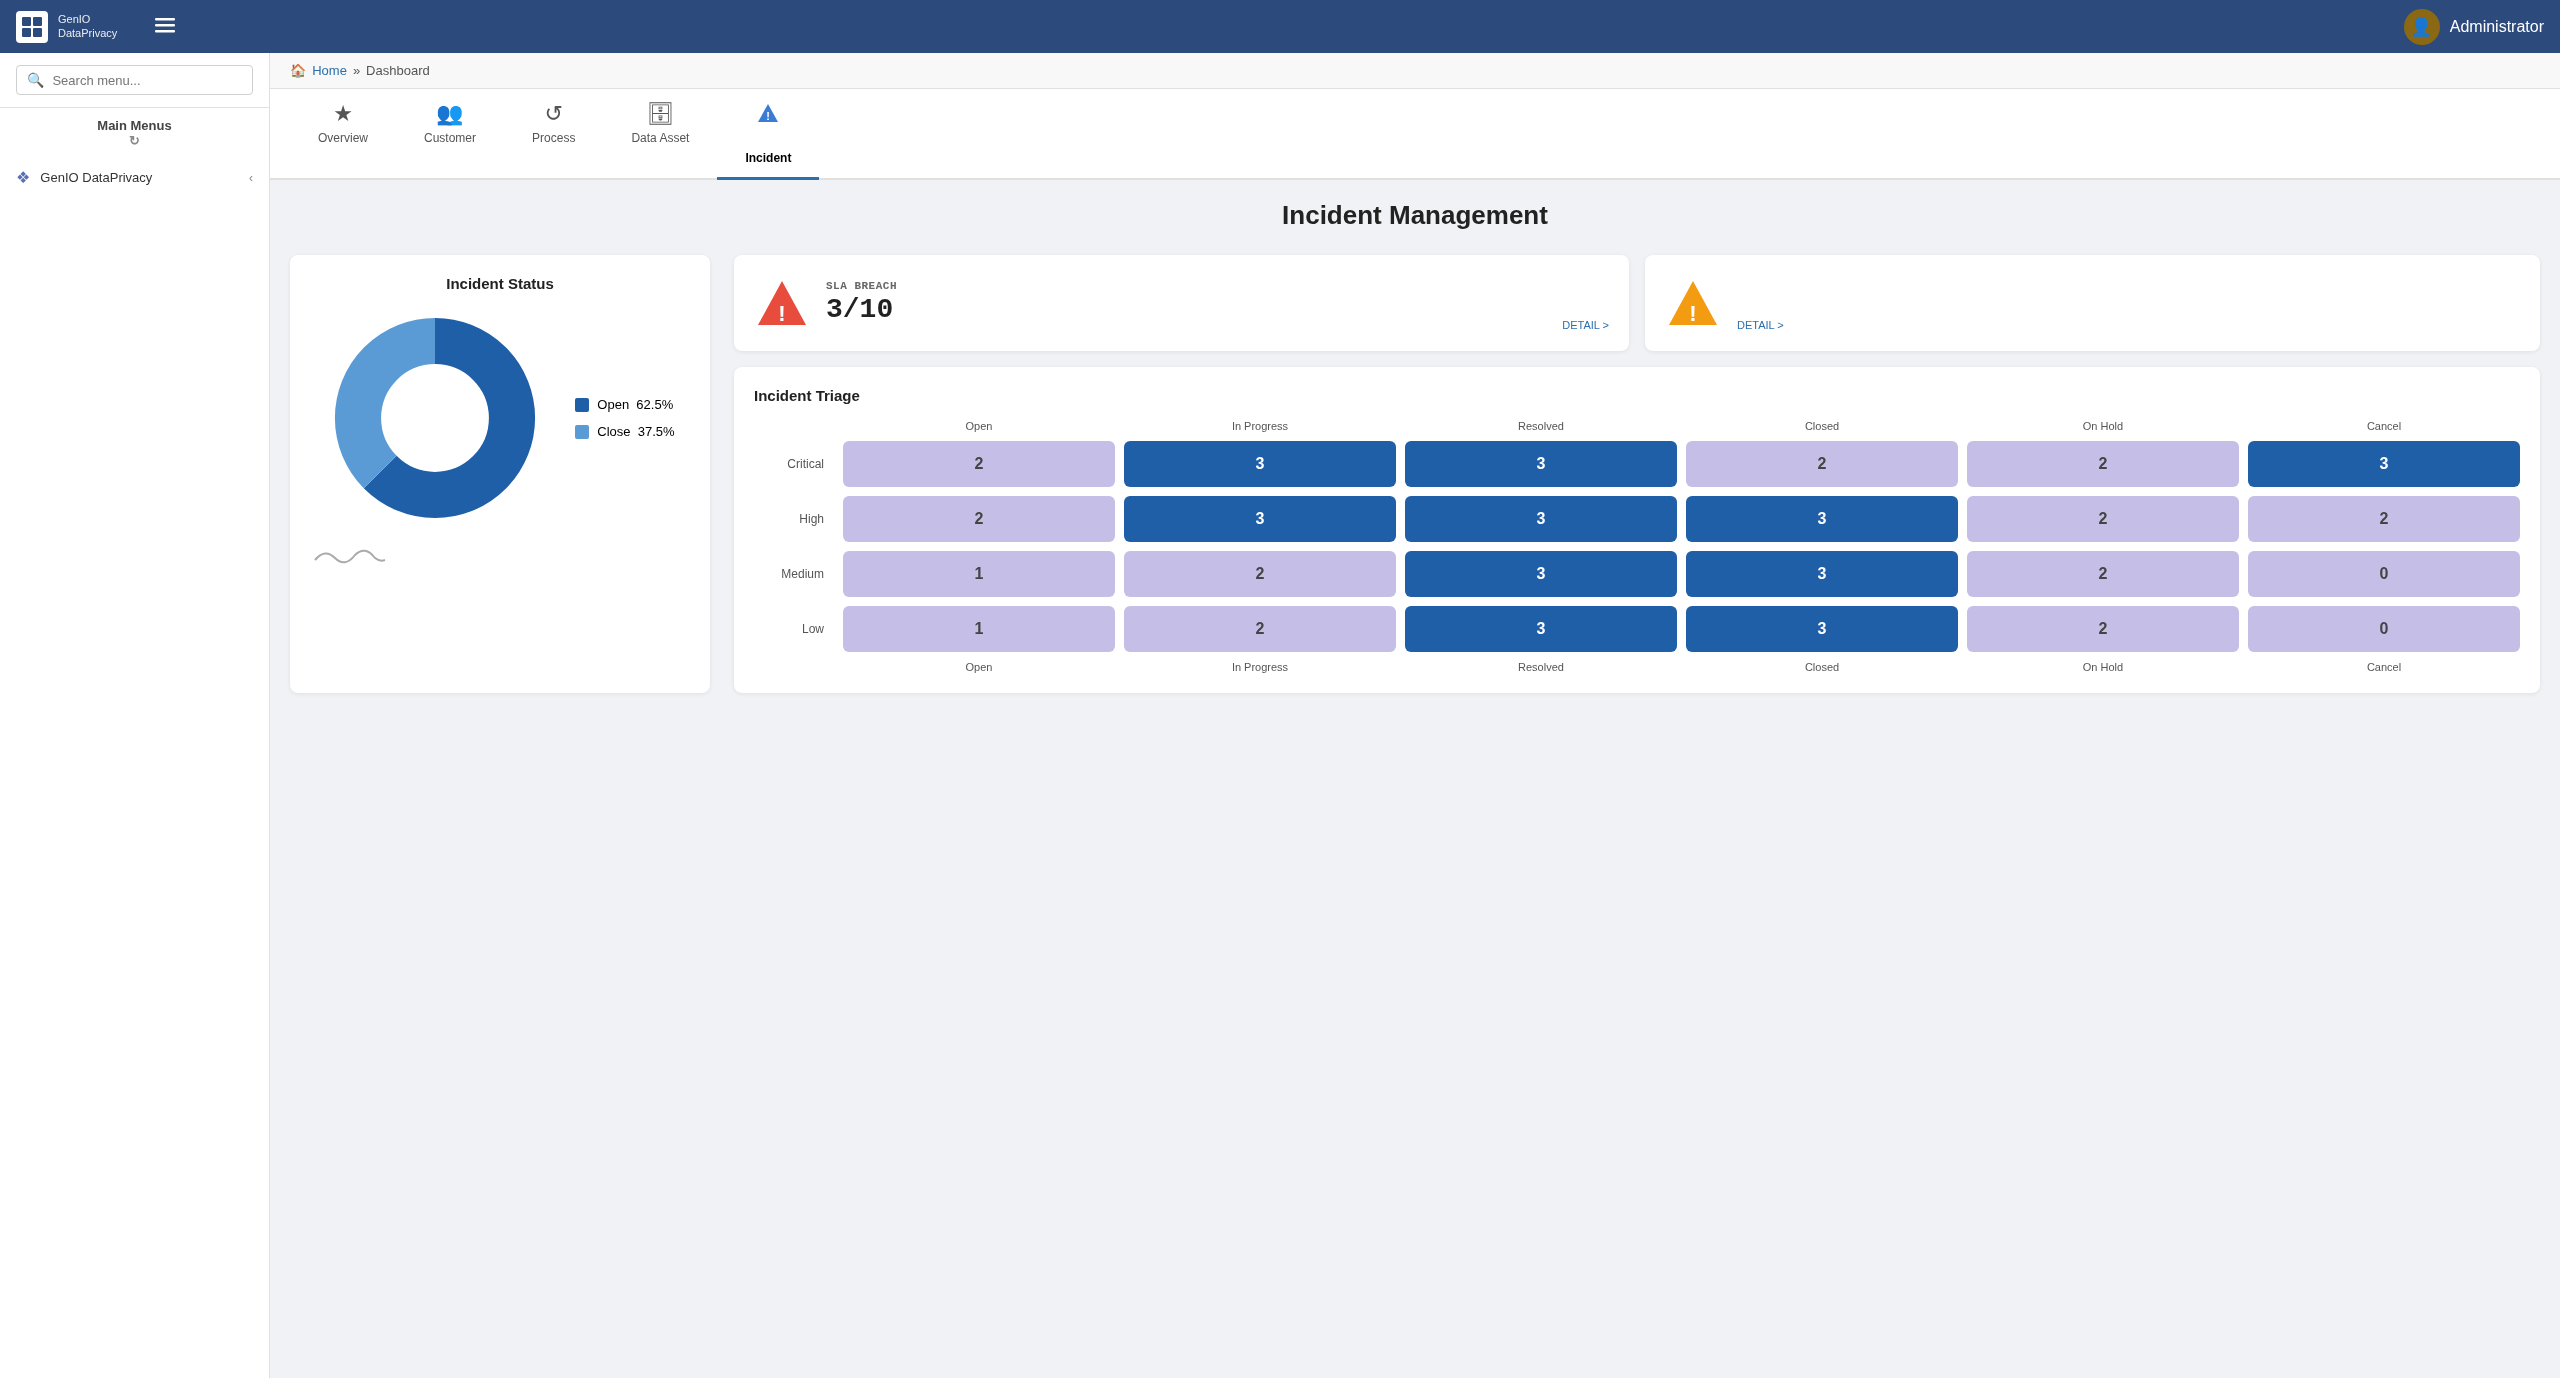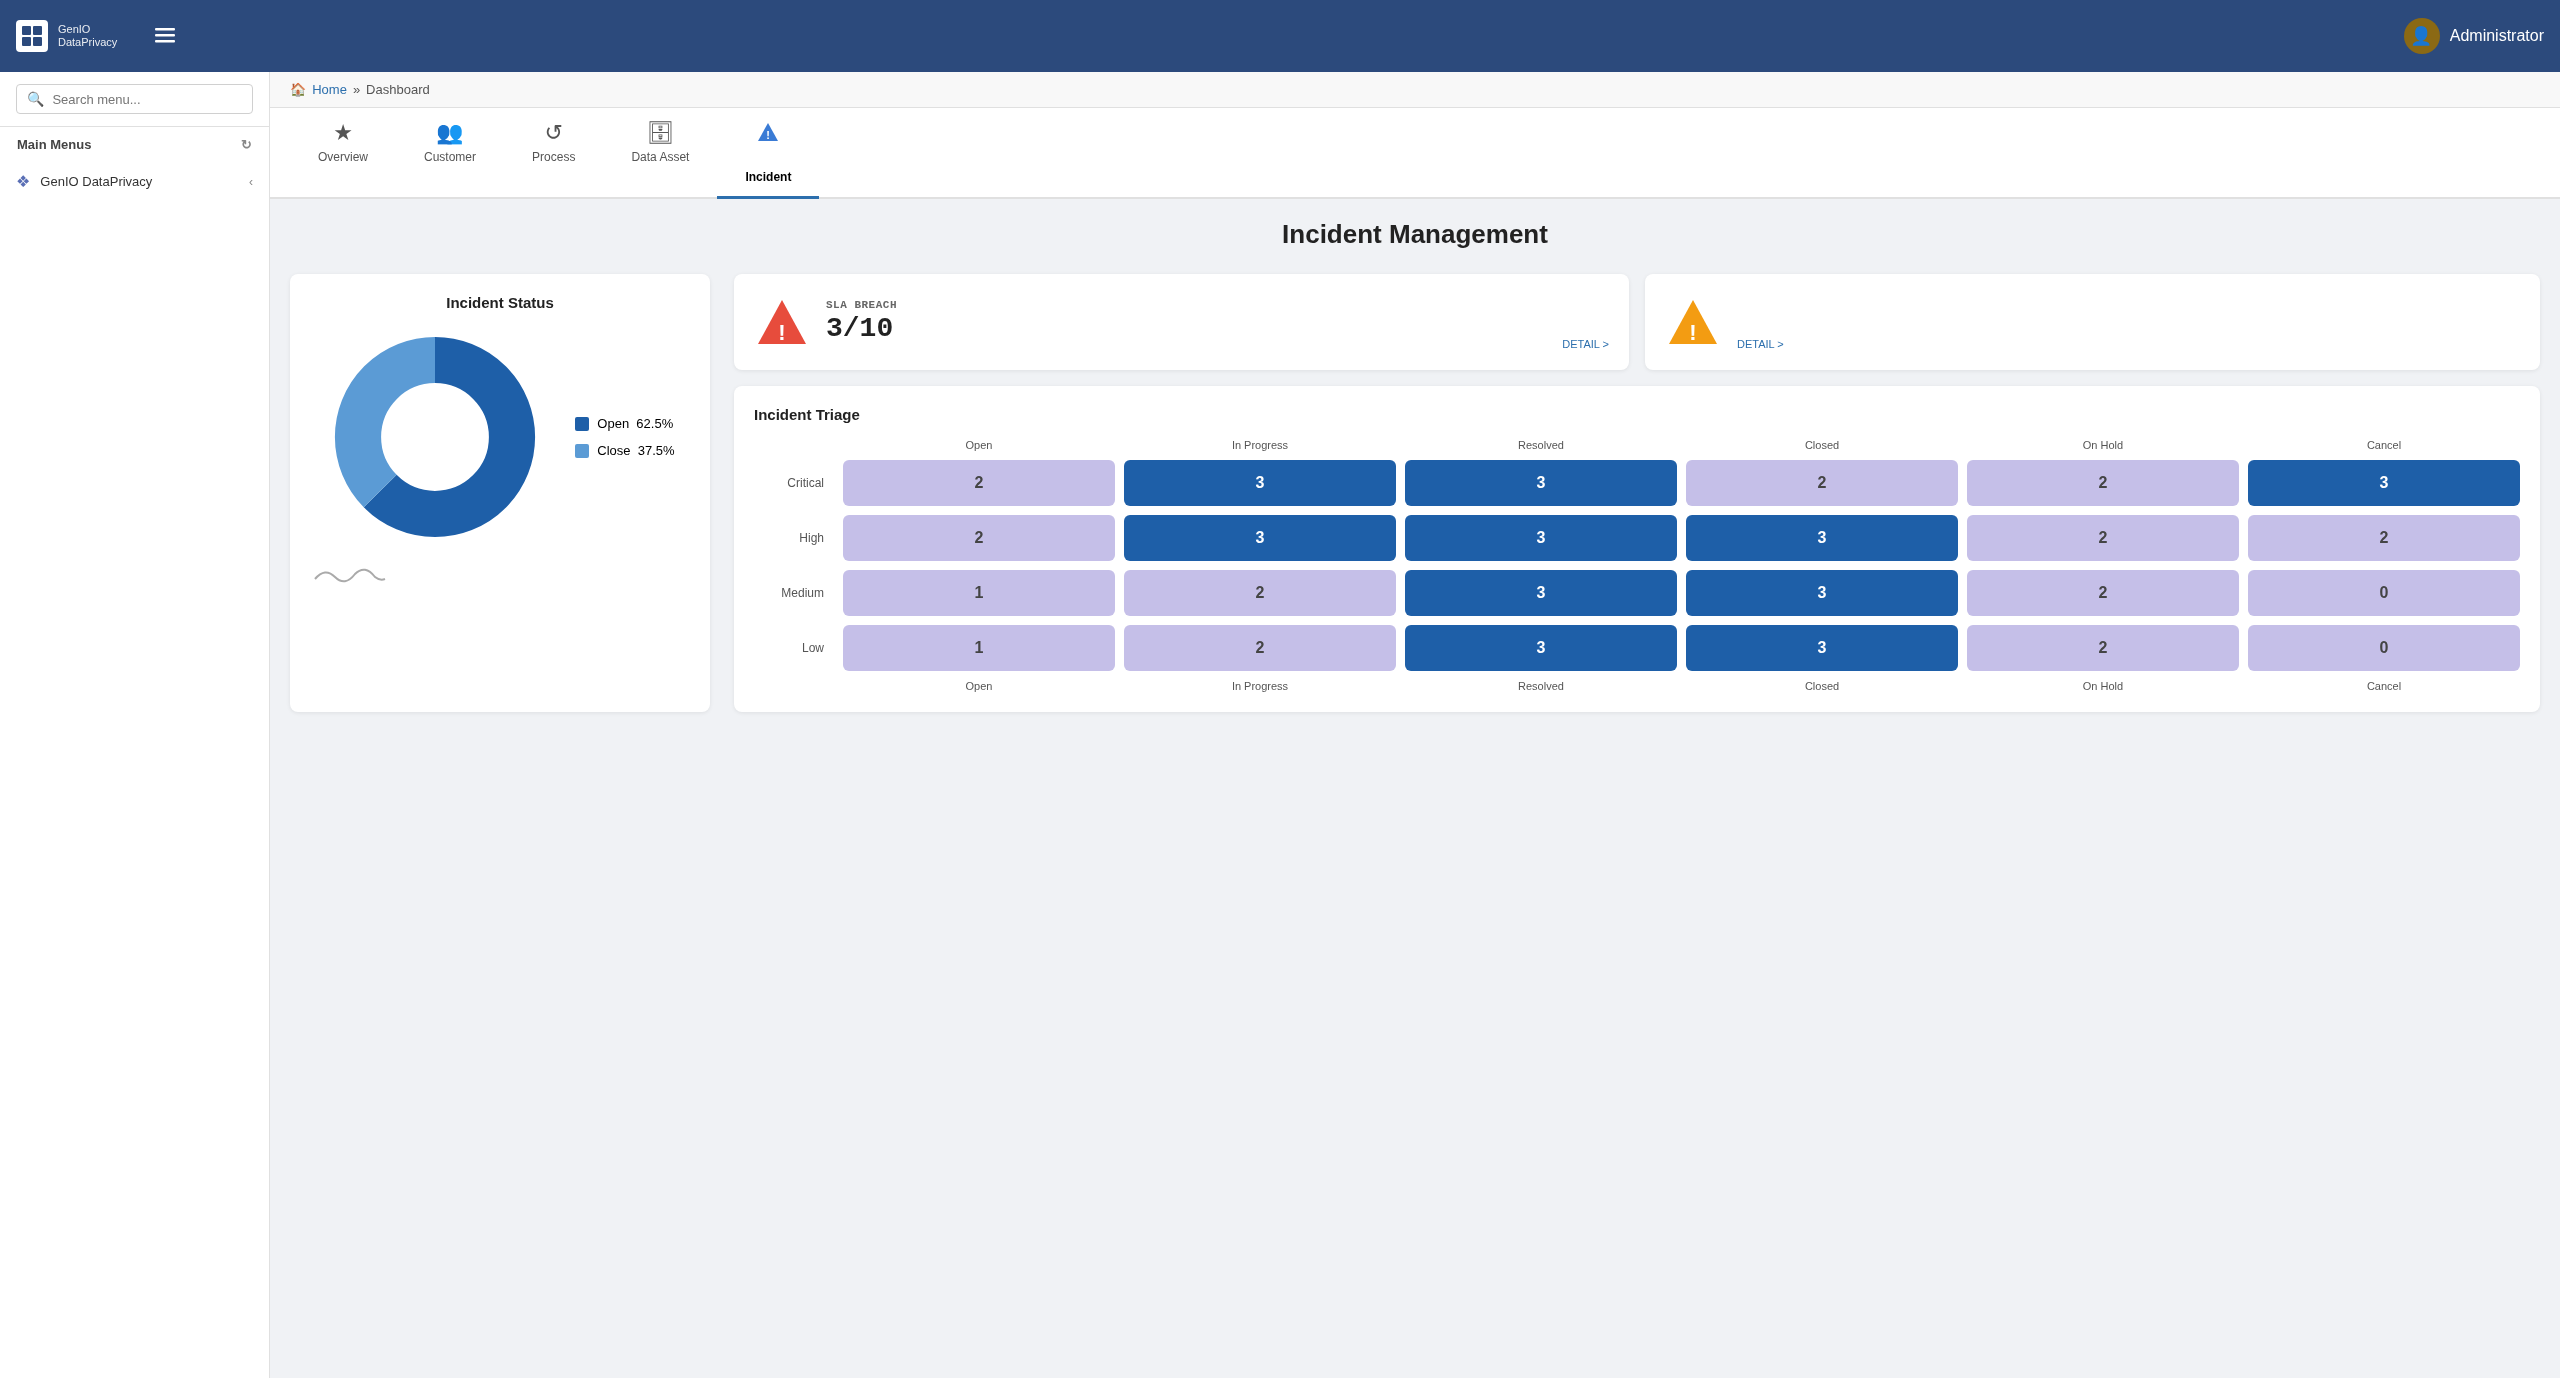--- a/index.html
+++ b/index.html
@@ -1,21 +1,21 @@
 <!DOCTYPE html>
 <html><head>
   <meta charset="utf-8">
   <style>
     * { margin: 0; padding: 0; box-sizing: border-box; }
     body { font-family: 'Segoe UI', Arial, sans-serif; background: #f0f2f5; display: flex; flex-direction: column; height: 100vh; overflow: hidden; }
 
     
     .top-header {
       background: #2c4a7c;
-      height: 72px;
+      height: 53px;
       display: flex;
       align-items: center;
       justify-content: space-between;
       padding: 0 16px;
       flex-shrink: 0;
     }
     .logo-area {
       display: flex;
       align-items: center;
       gap: 10px;
@@ -93,24 +93,25 @@
       outline: none;
       font-size: 13px;
       color: #555;
       width: 100%;
     }
     .search-icon { color: #888; font-size: 14px; }
     .sidebar-menu-header {
       display: flex;
       align-items: center;
       justify-content: space-between;
-      padding: 10px 17px;
+      padding: 10px 0;
       font-size: 13px;
       font-weight: 600;
       color: #444;
+      flex-direction: column;
     }
     .sidebar-item {
       display: flex;
       align-items: center;
       gap: 10px;
       padding: 10px 16px;
       cursor: pointer;
       font-size: 13px;
       color: #333;
     }

